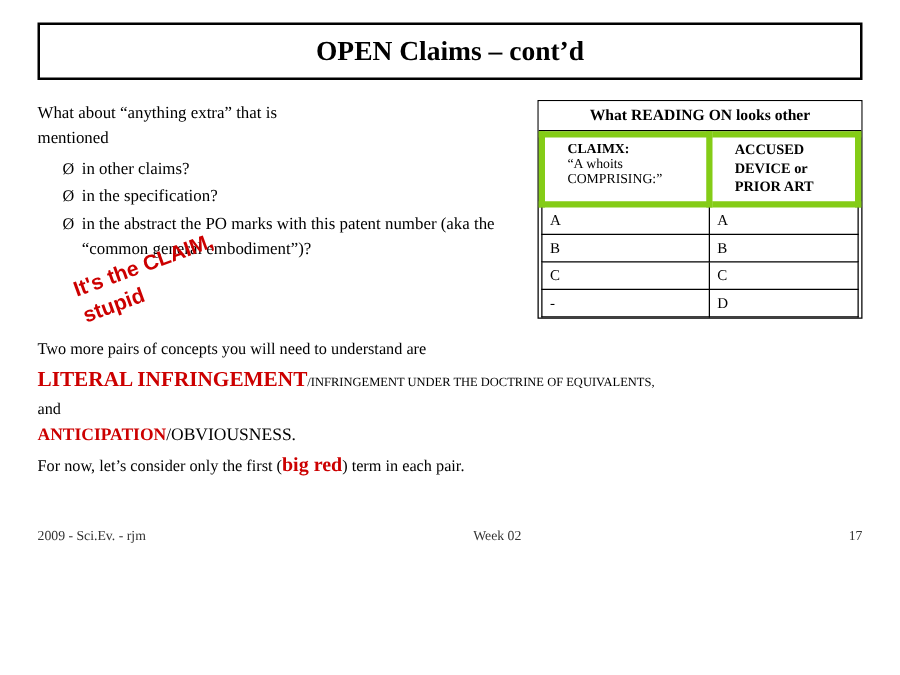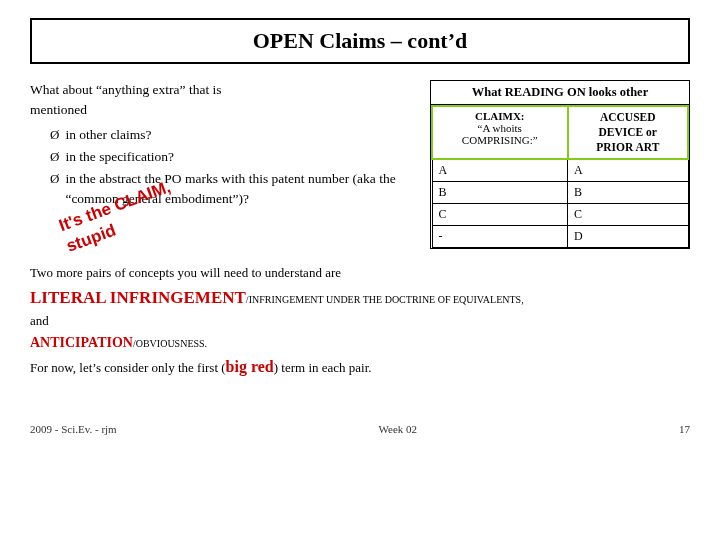--- a/index.html
+++ b/index.html
@@ -100,25 +100,25 @@
       padding: 4px 6px;
       border-bottom: 1px solid #000;
     }
 
     .reading-table {
       width: 100%;
       border-collapse: collapse;
     }
 
     .reading-table th {
-      border: 2px solid #84cc16;
+      border: 5px solid #84cc16;
       padding: 3px 18px;
       font-size: 11.5px;
       font-weight: bold;
-      text-align: center;
+      text-align: left;
       vertical-align: top;
       background: #fff;
     }
 
     .reading-table td {
       border: 1px solid #000;
       padding: 3px 6px;
       font-size: 12px;
       text-align: left;
       vertical-align: middle;
@@ -147,21 +147,21 @@
     }
 
     .anticipation-red {
       color: #cc0000;
       font-size: 14px;
       font-weight: bold;
       text-align: center;
     }
 
     .obviousness-small {
-      font-size: 10px;
+      font-size: 14px;
       font-variant: small-caps;
     }
 
     .big-red {
       color: #cc0000;
       font-size: 16px;
       font-weight: bold;
     }
 
     .footer {

